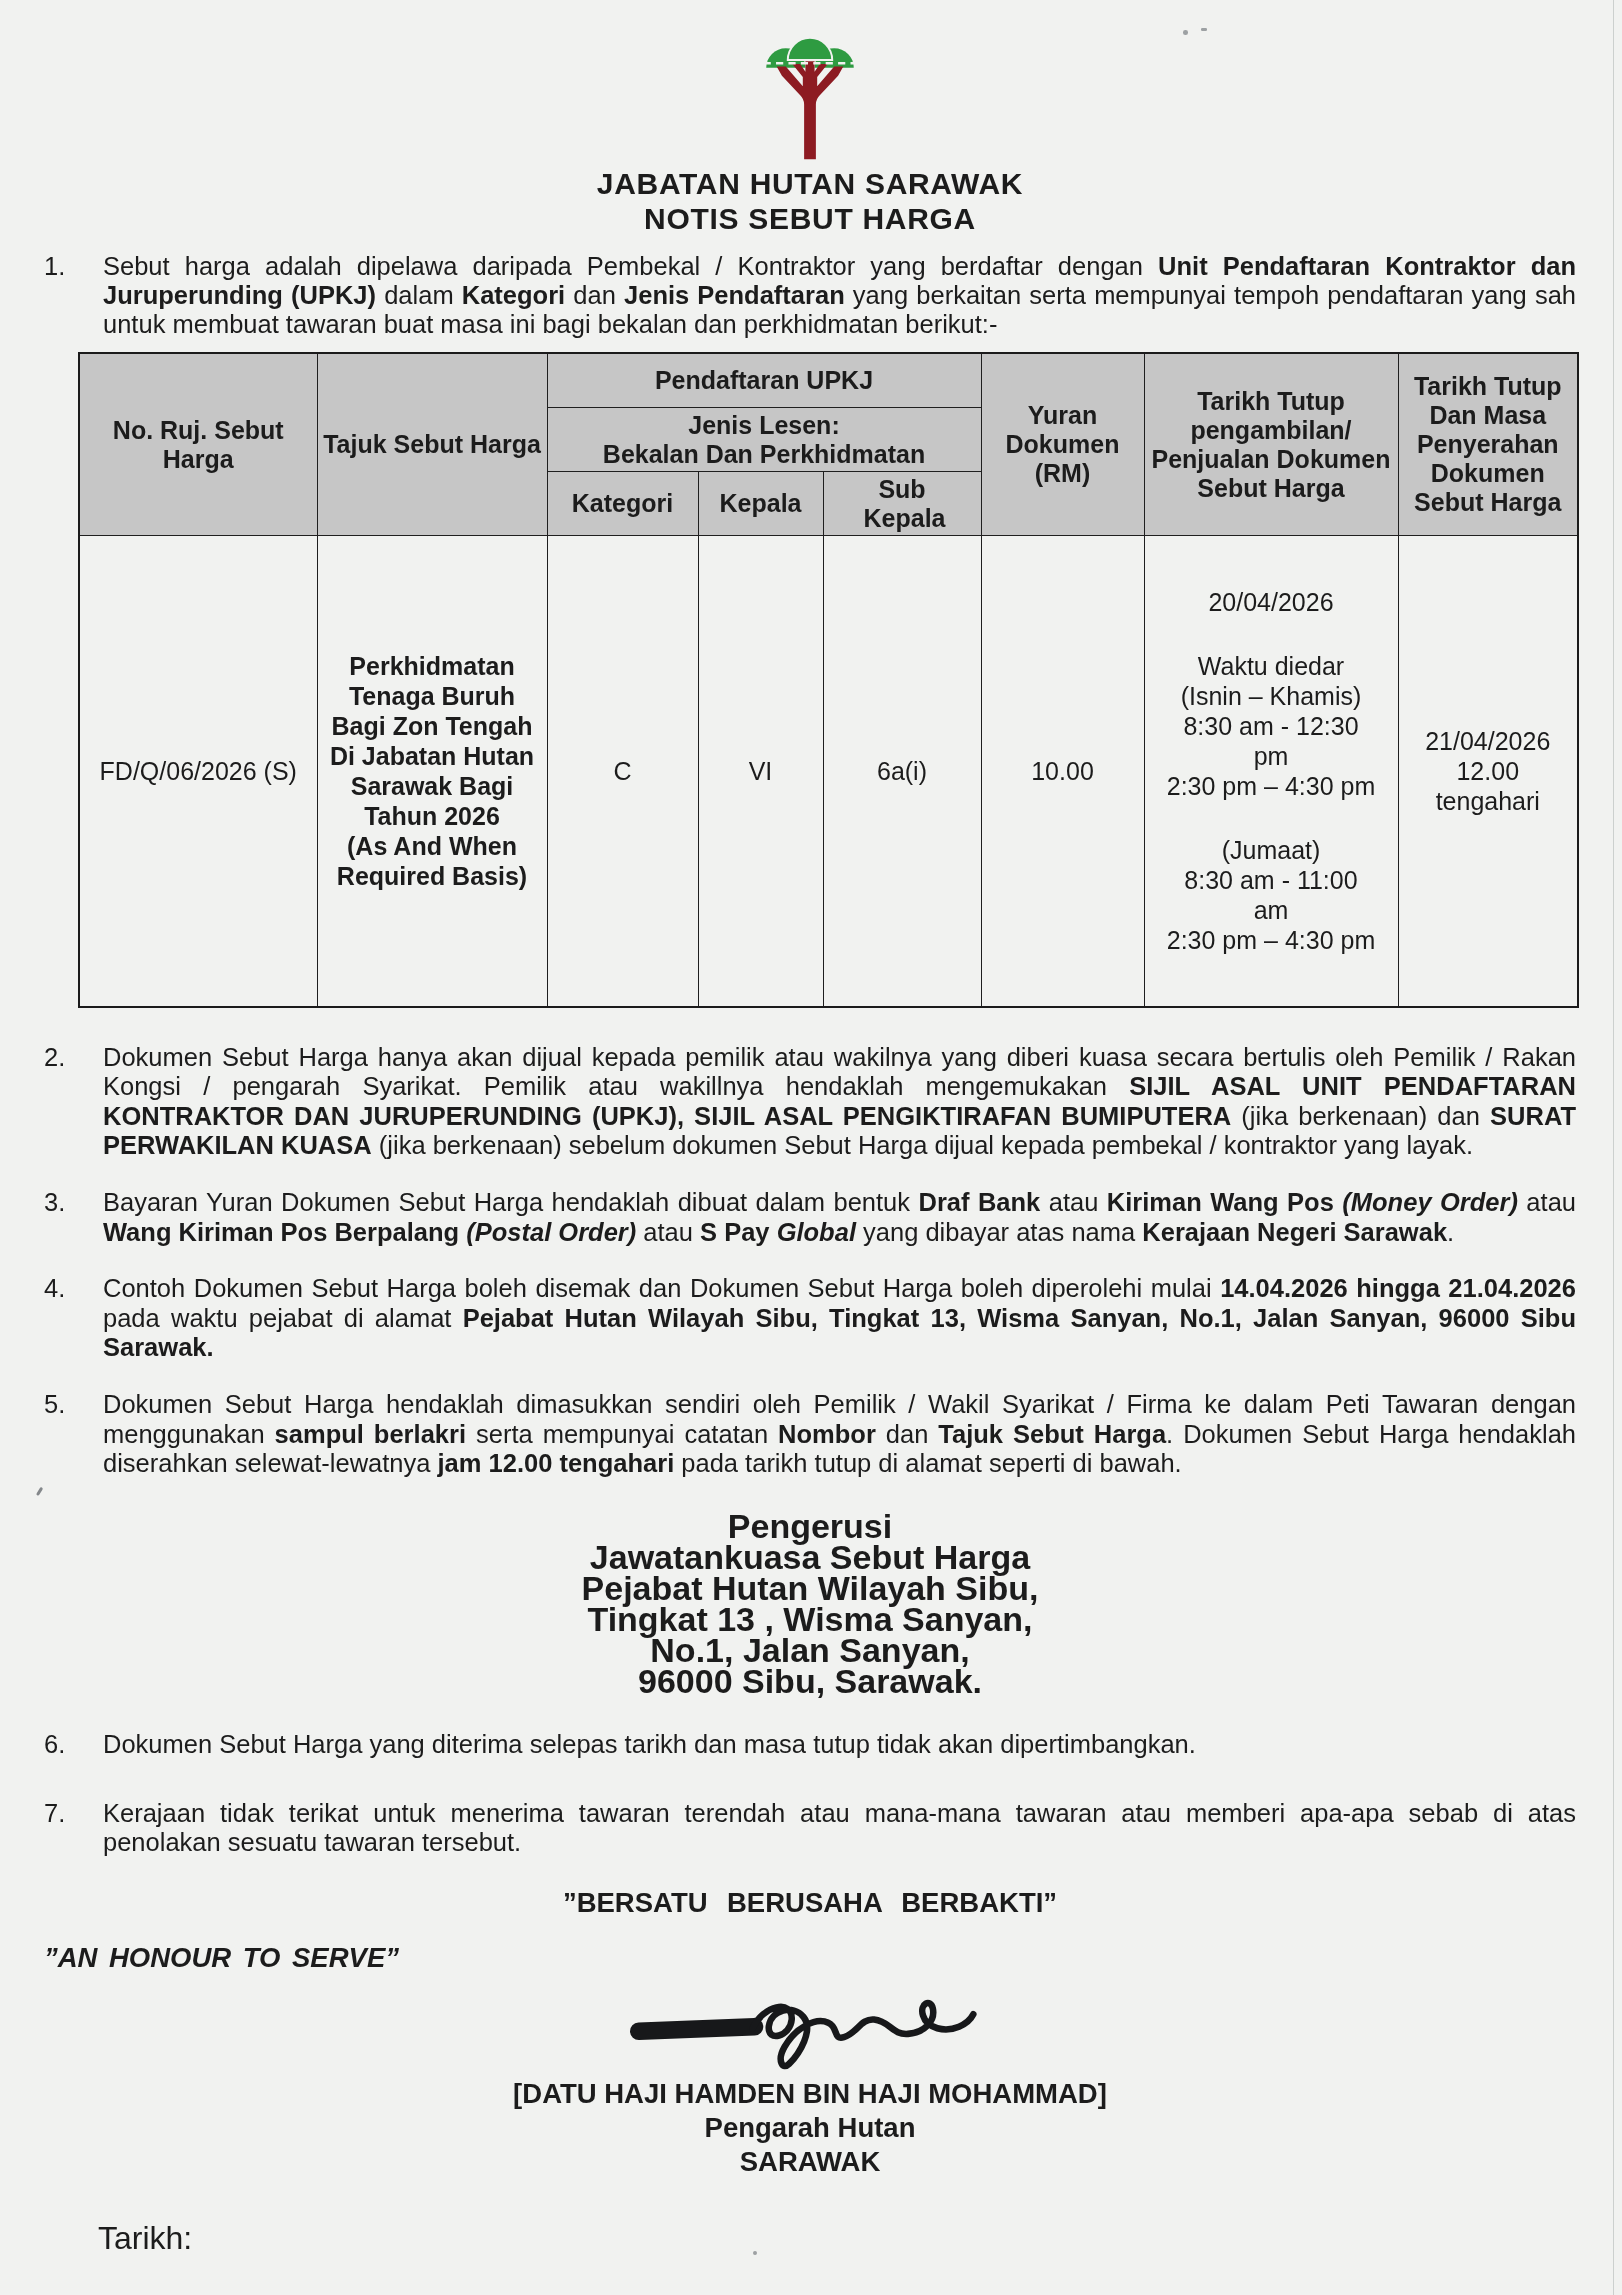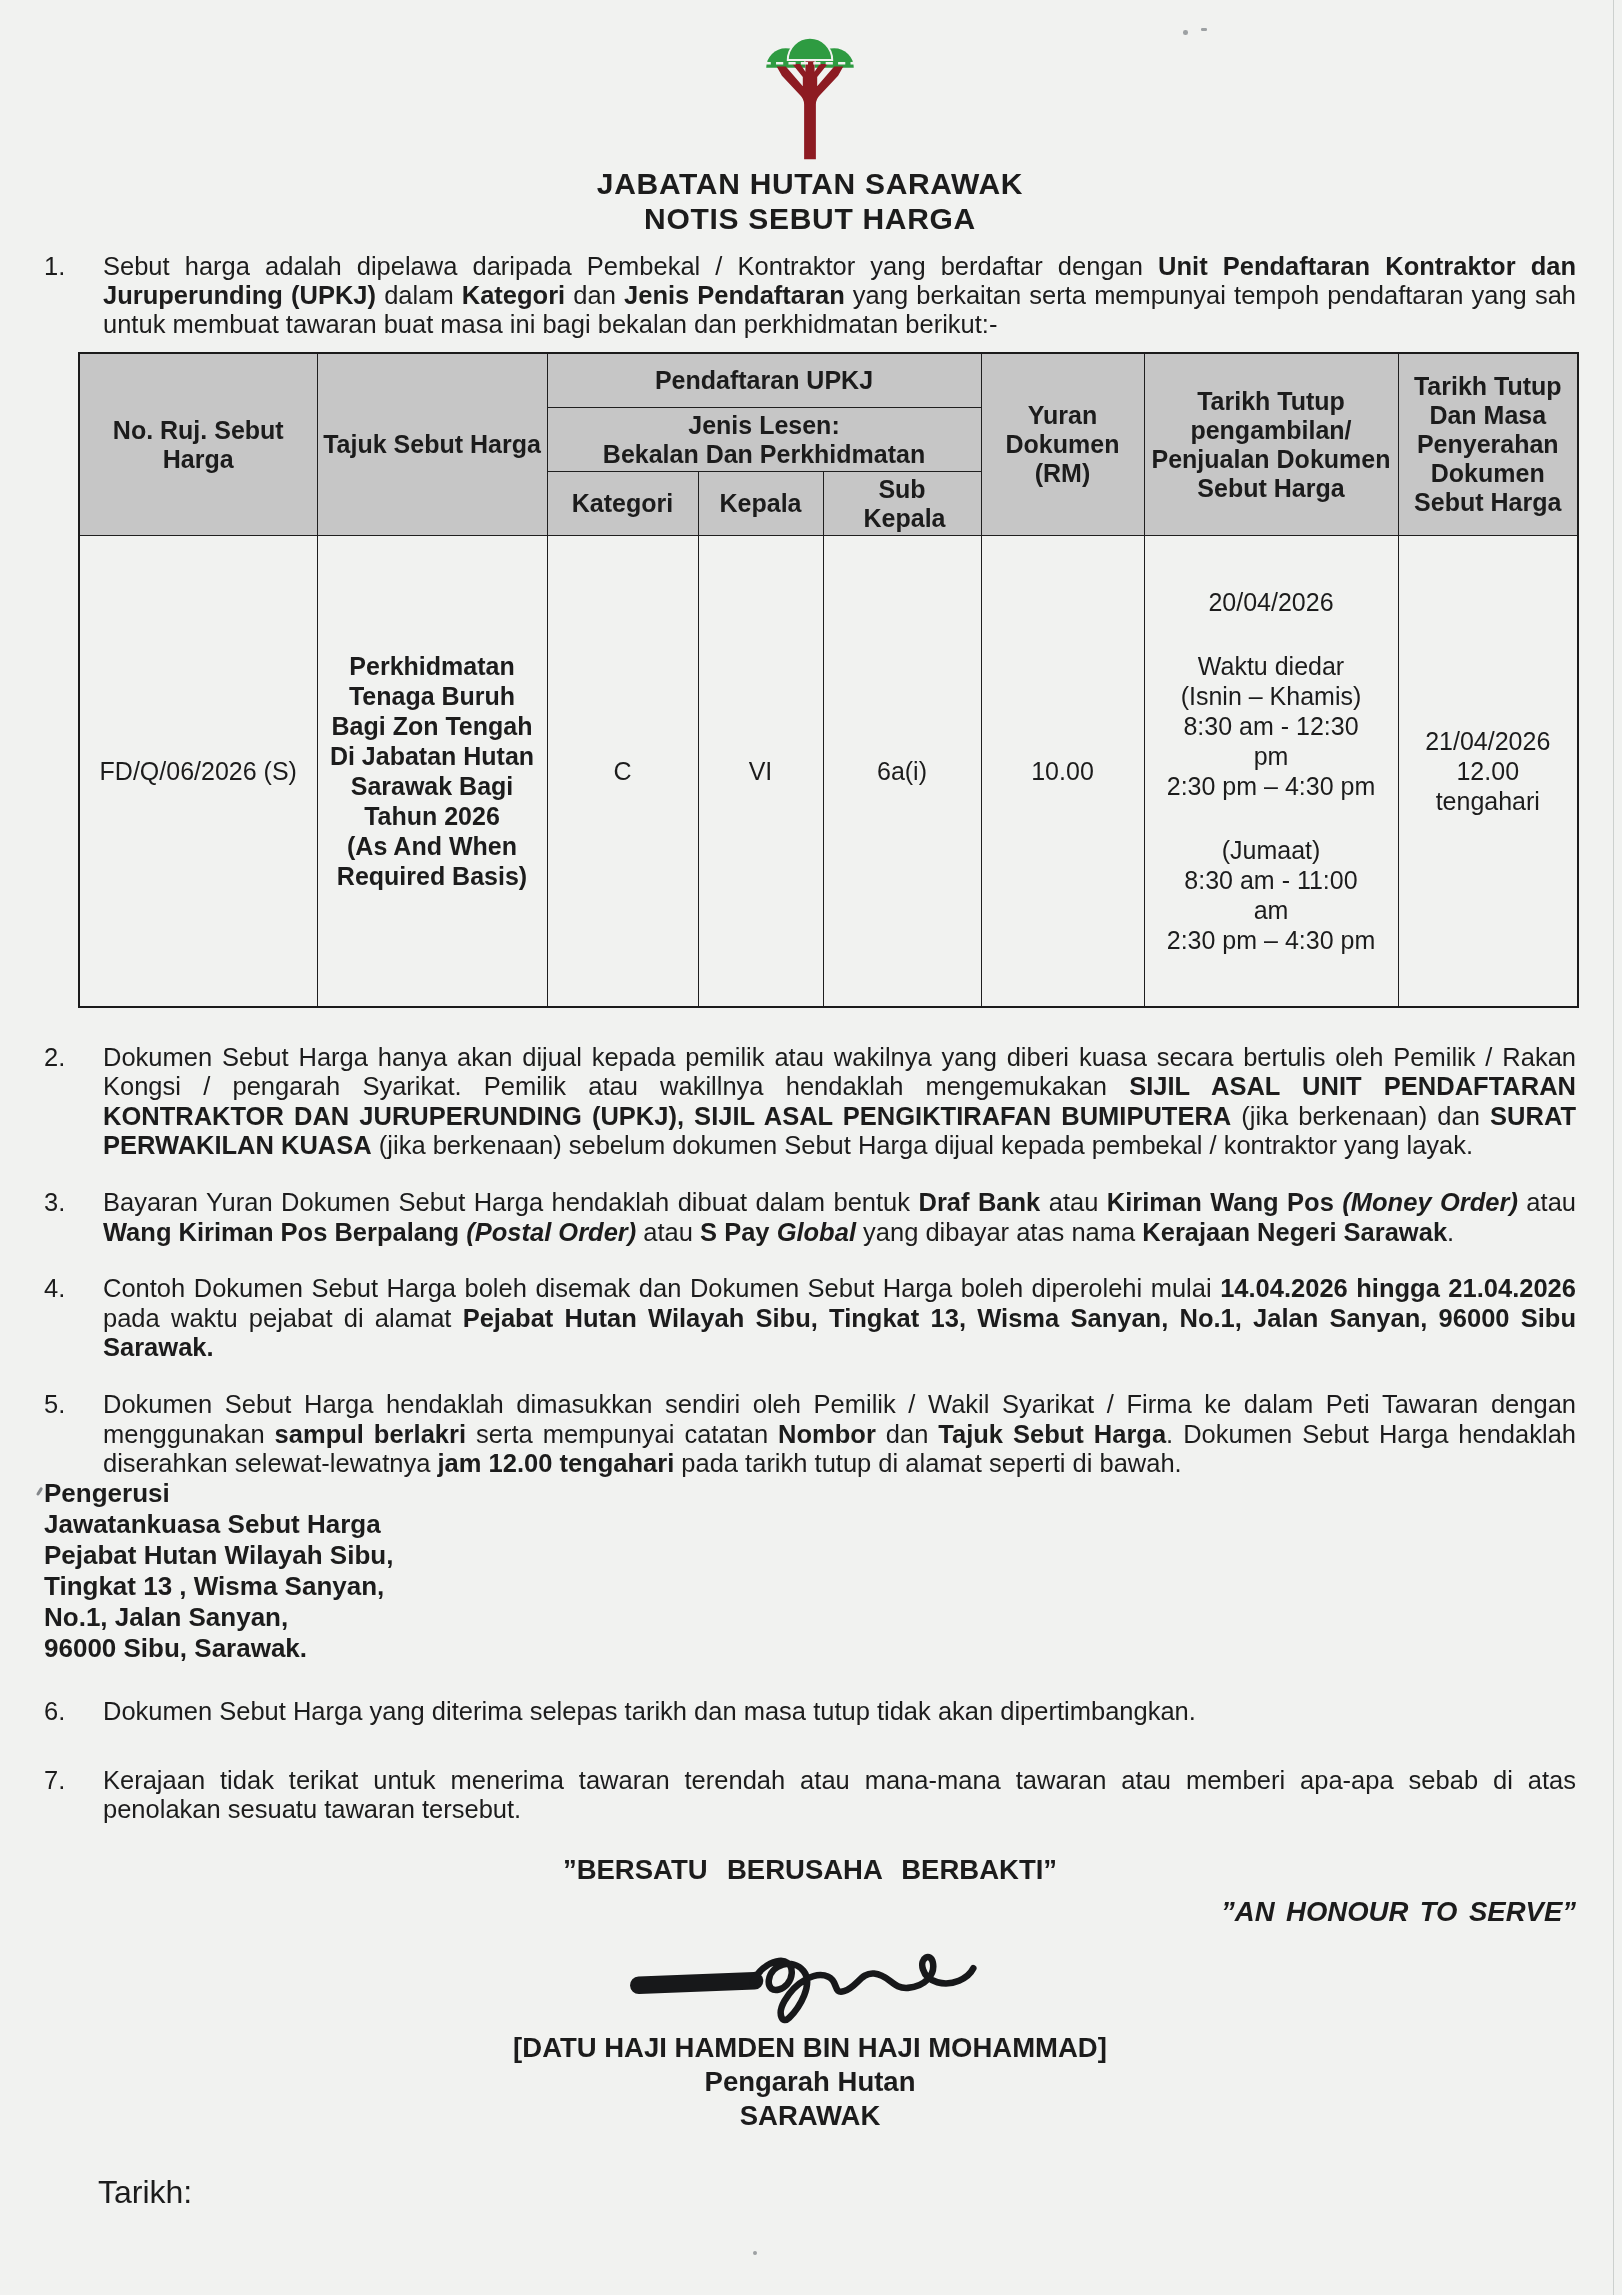--- a/index.html
+++ b/index.html
@@ -53,25 +53,25 @@
   tr.data td{background:transparent;line-height:30px;}
   td.tajuk{font-weight:700;line-height:38px;padding:0 17px;}
   td.tajuk .note{}
   td.sched{line-height:34px;padding:0 15.7px;}
   td.serah{line-height:34px;}
   .narrow{max-width:77px;margin:0 auto;}
   .cell-line{white-space:normal;}
   .cell-line.blank{height:34px;}
 
   
-  .address{text-align:left;font-weight:700;font-size:26px;line-height:31px;}
+  .address{margin-top:33px;text-align:center;font-weight:700;font-size:34px;line-height:31px;}
 
   
   .motto-my{margin-top:29px;text-align:center;font-weight:700;font-size:27.5px;word-spacing:11.8px;}
-  .motto-en{margin-top:10px;text-align:right;font-weight:700;font-style:italic;font-size:27.5px;word-spacing:3.9px;}
+  .motto-en{margin-top:23px;text-align:left;font-weight:700;font-style:italic;font-size:27.5px;word-spacing:3.9px;}
   .signature-wrap{text-align:center;margin-top:5.2px;height:98px;}
   .sig-block{text-align:center;font-weight:700;font-size:27.5px;line-height:34px;}
   .date-line{margin-top:41px;font-size:32px;padding-left:54px;}
 </style>
 </head>
 <body>
 
 <div class="page">
 
   <div class="scan-edge"></div>

